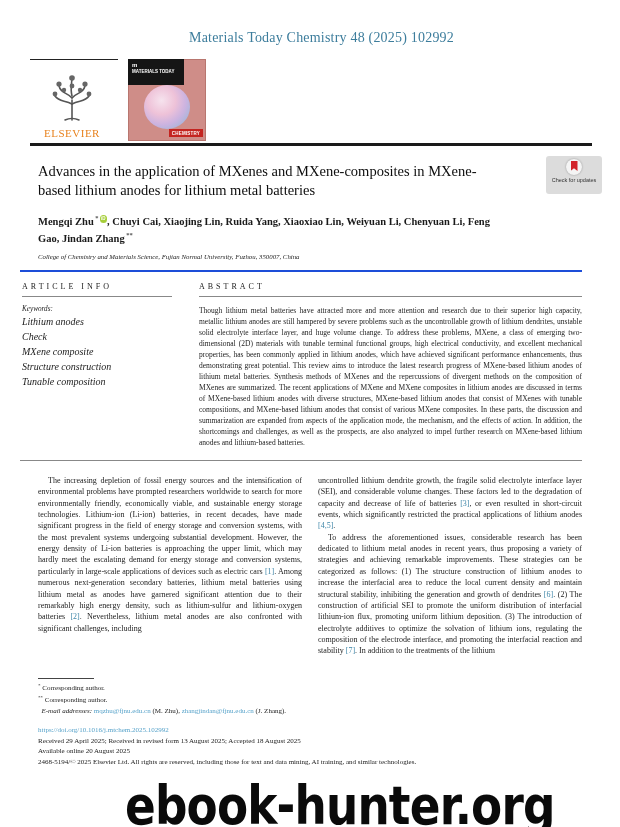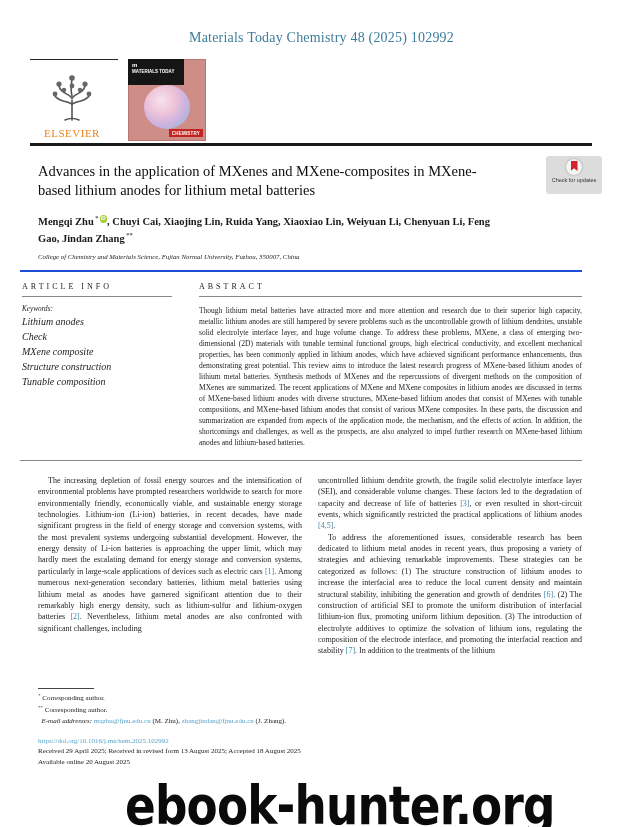--- a/index.html
+++ b/index.html
@@ -171,18 +171,19 @@
     <div class="fn-rule"></div>
     <div class="fn-line"><sup>*</sup><span> Corresponding author.</span></div>
     <div class="fn-line"><sup>**</sup><span> Corresponding author.</span></div>
     <div class="fn-email">
       &nbsp;&nbsp;<span class="lbl">E-mail addresses: </span><span class="link">mqzhu@fjnu.edu.cn</span><span> (M. Zhu), </span><span class="link">zhangjindan@fjnu.edu.cn</span><span> (J. Zhang).</span>
     </div>
     <div class="footer-meta">
       <div class="doi">https://doi.org/10.1016/j.mtchem.2025.102992</div>
       <div>Received 29 April 2025; Received in revised form 13 August 2025; Accepted 18 August 2025</div>
       <div>Available online 20 August 2025</div>
+      <div>2468-5194/© 2025 Elsevier Ltd. All rights are reserved, including those for text and data mining, AI training, and similar technologies.</div>
     </div>
   </div>
 
   <div class="watermark">ebook-hunter.org</div>
 
 </div>
 
 </body></html>

